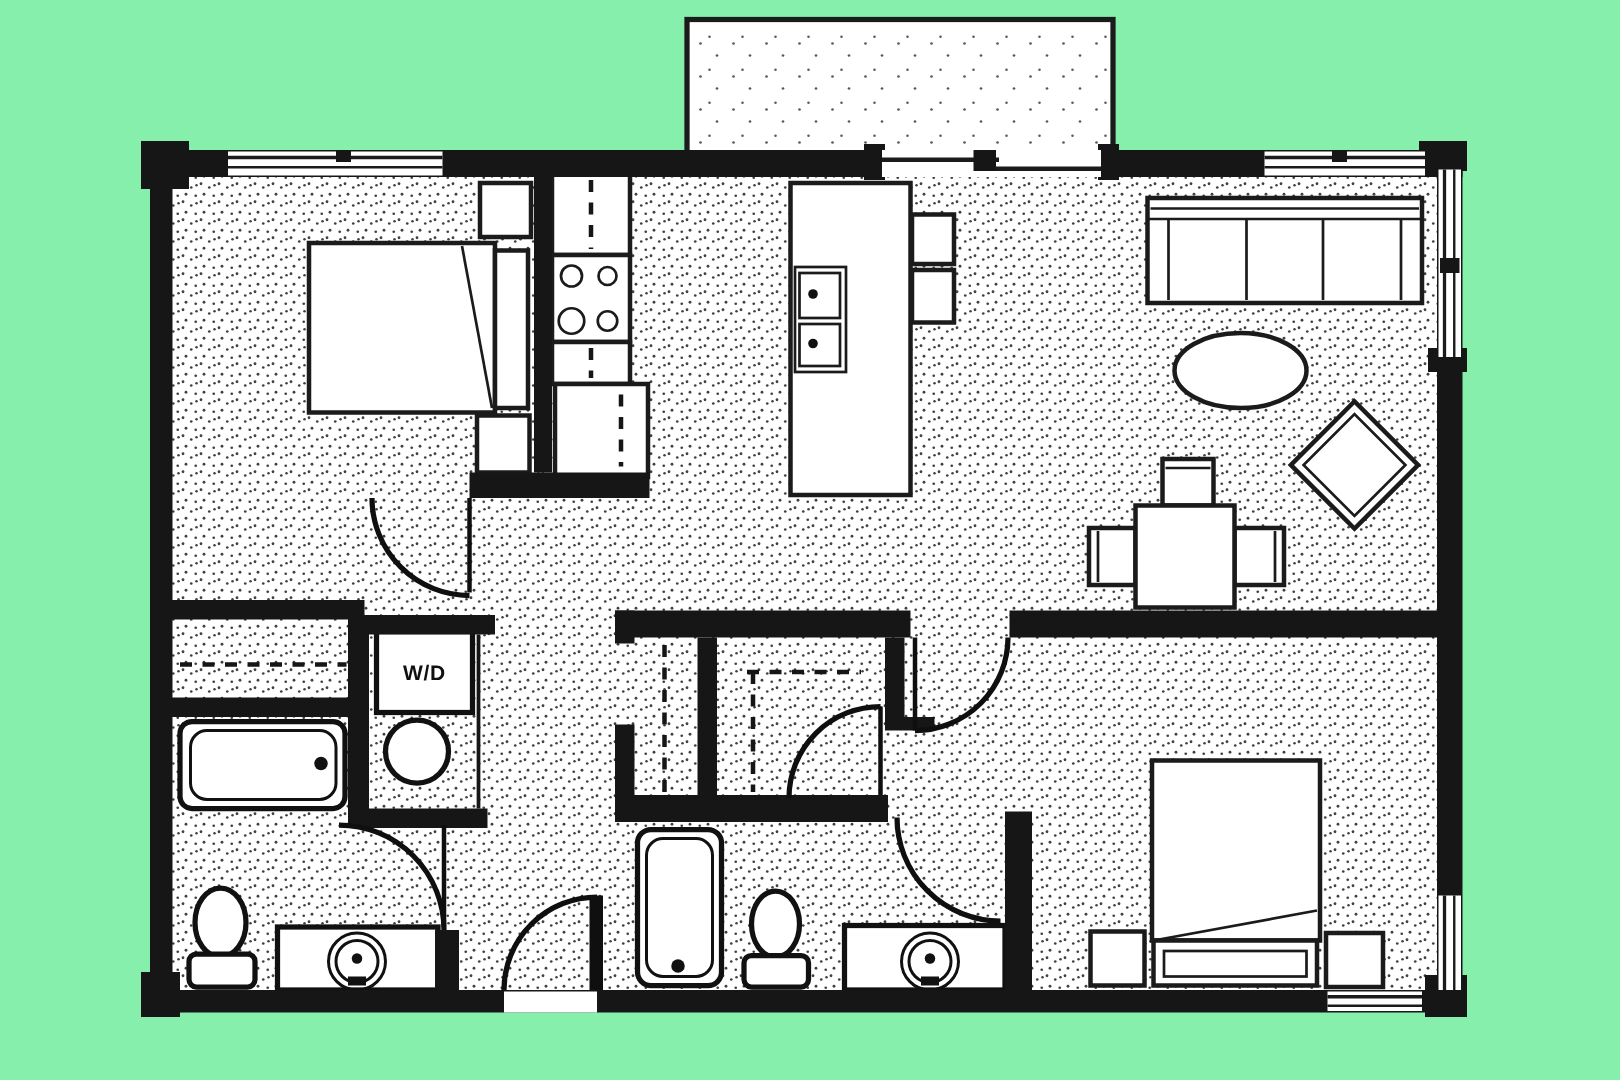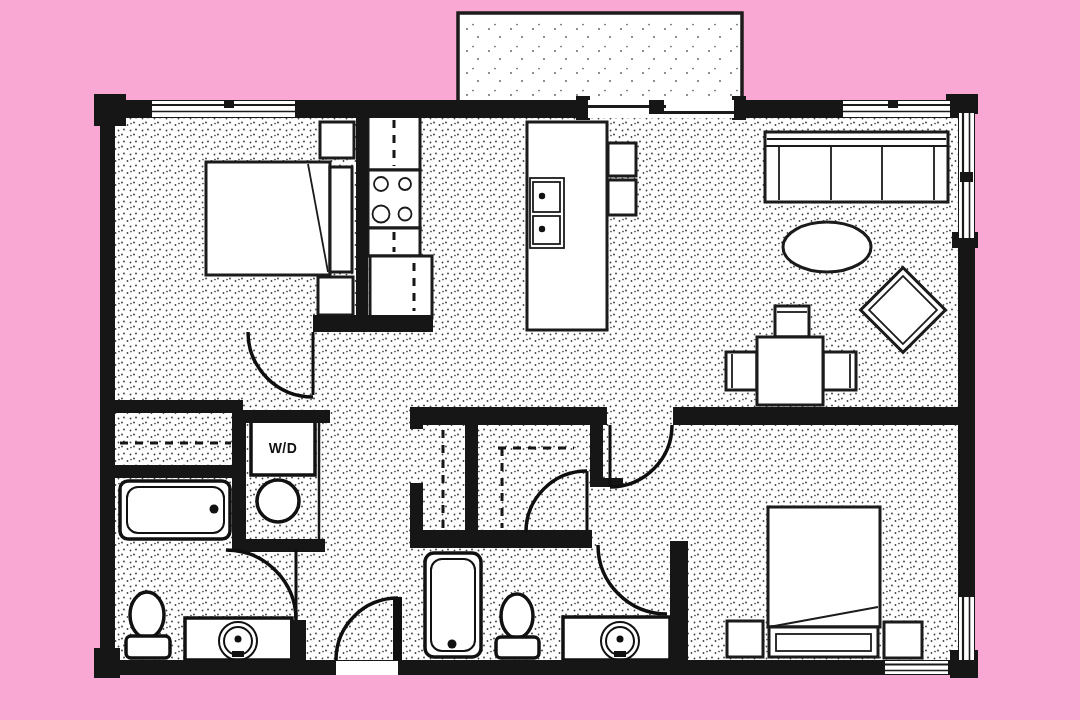--- a/index.html
+++ b/index.html
@@ -1,17 +1,17 @@
 <!DOCTYPE html>
 <html><head>
 <meta charset="utf-8">
 <style>
   html,body{margin:0;padding:0;background:#ffffff;}
   body{width:1080px;height:720px;overflow:hidden;font-family:"Liberation Sans",sans-serif;}
-  #plan-wrap{width:1080px;height:720px;position:relative;background:#f9a8d4;}
+  #plan-wrap{width:1080px;height:720px;position:relative;background:#86efac;}
   svg{display:block;}
   .wall{fill:#161616;stroke:none;}
   .furn{fill:#ffffff;stroke:#1b1b1b;stroke-width:3;}
   .furn-thin{fill:none;stroke:#1b1b1b;stroke-width:1.8;}
   .fix{fill:#ffffff;stroke:#111111;stroke-width:3.5;}
   .fix-in{fill:none;stroke:#111111;stroke-width:2;}
   .arc{fill:none;stroke:#0f0f0f;stroke-width:3.5;}
   .leaf{stroke:#0f0f0f;stroke-width:3;}
   .dash{fill:none;stroke:#161616;stroke-width:3;stroke-dasharray:8 7;}
   .winline{stroke:#1b1b1b;}

